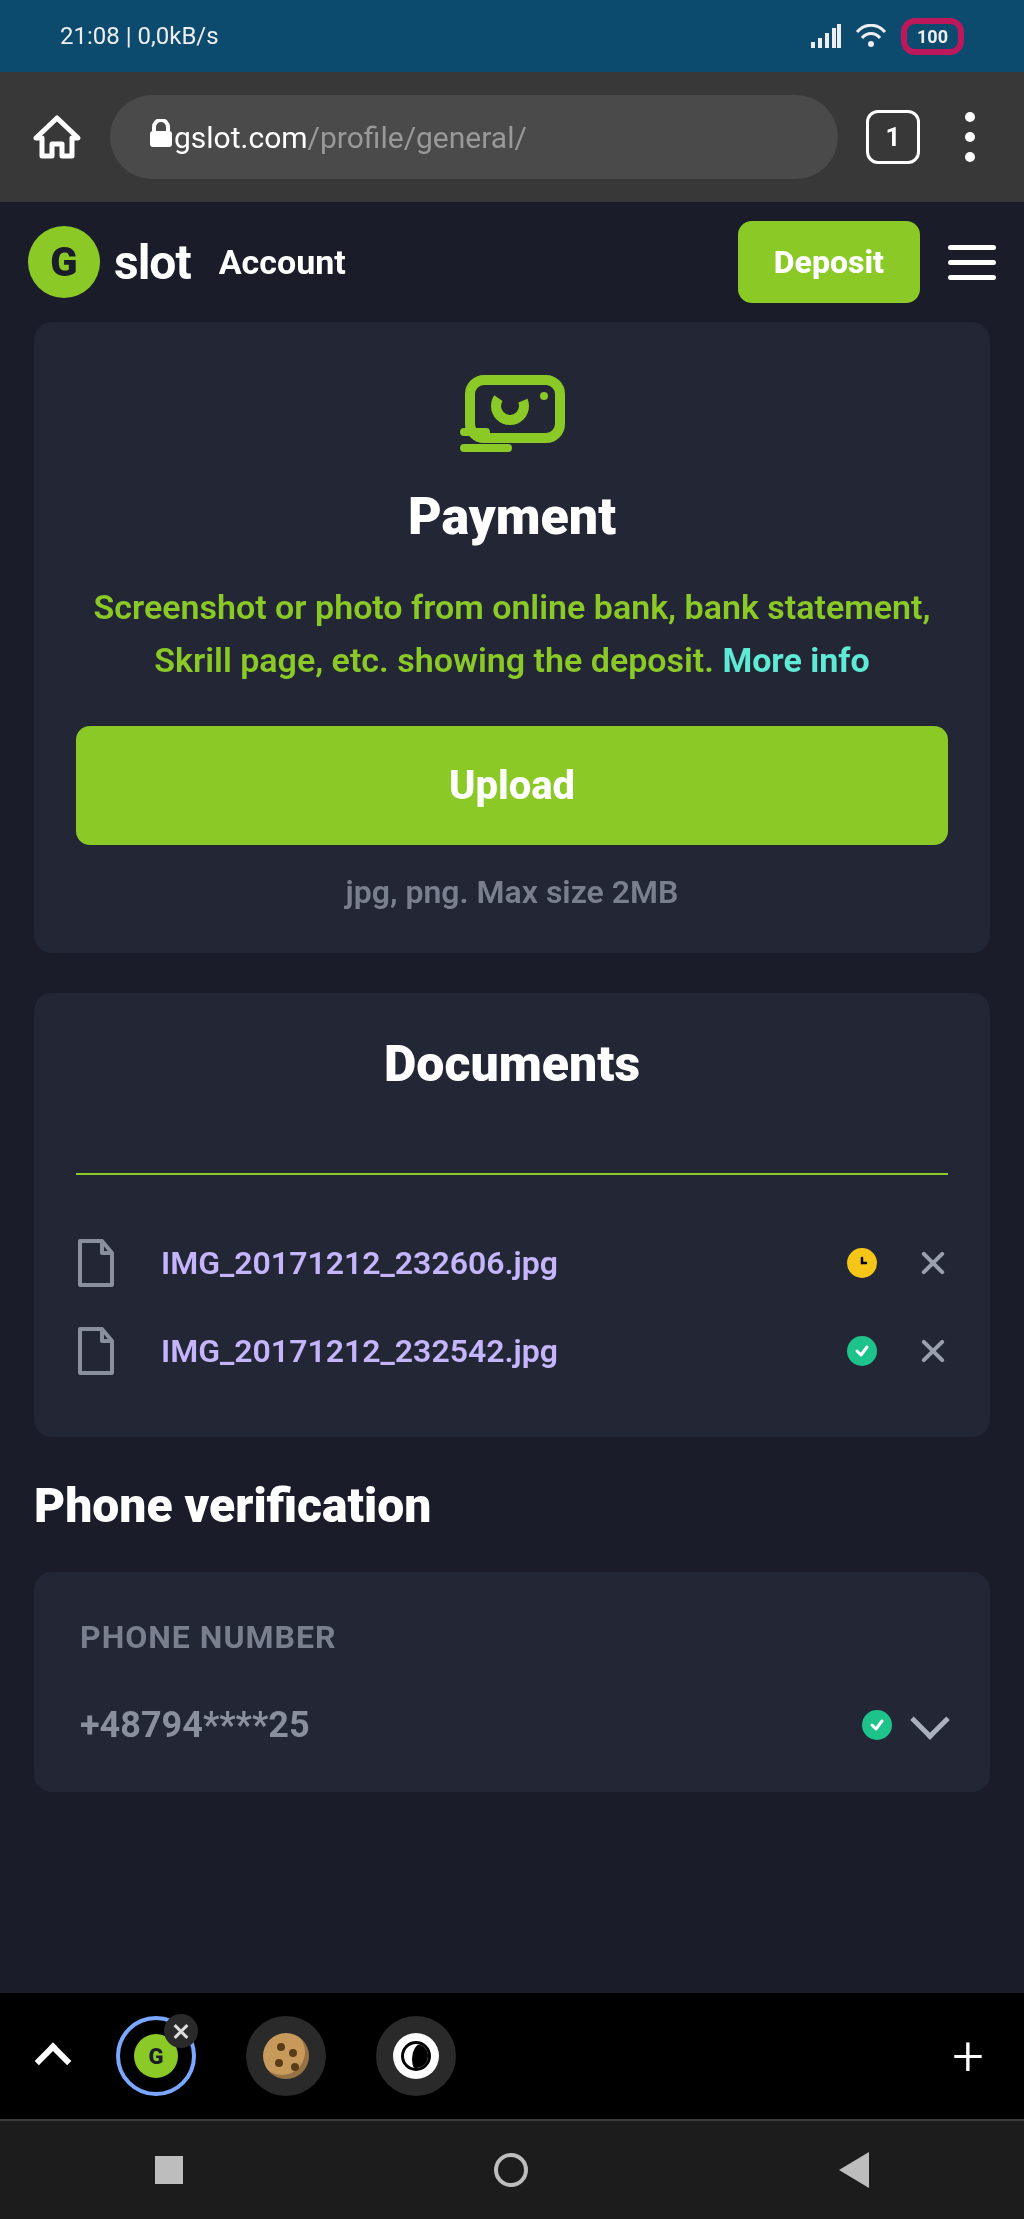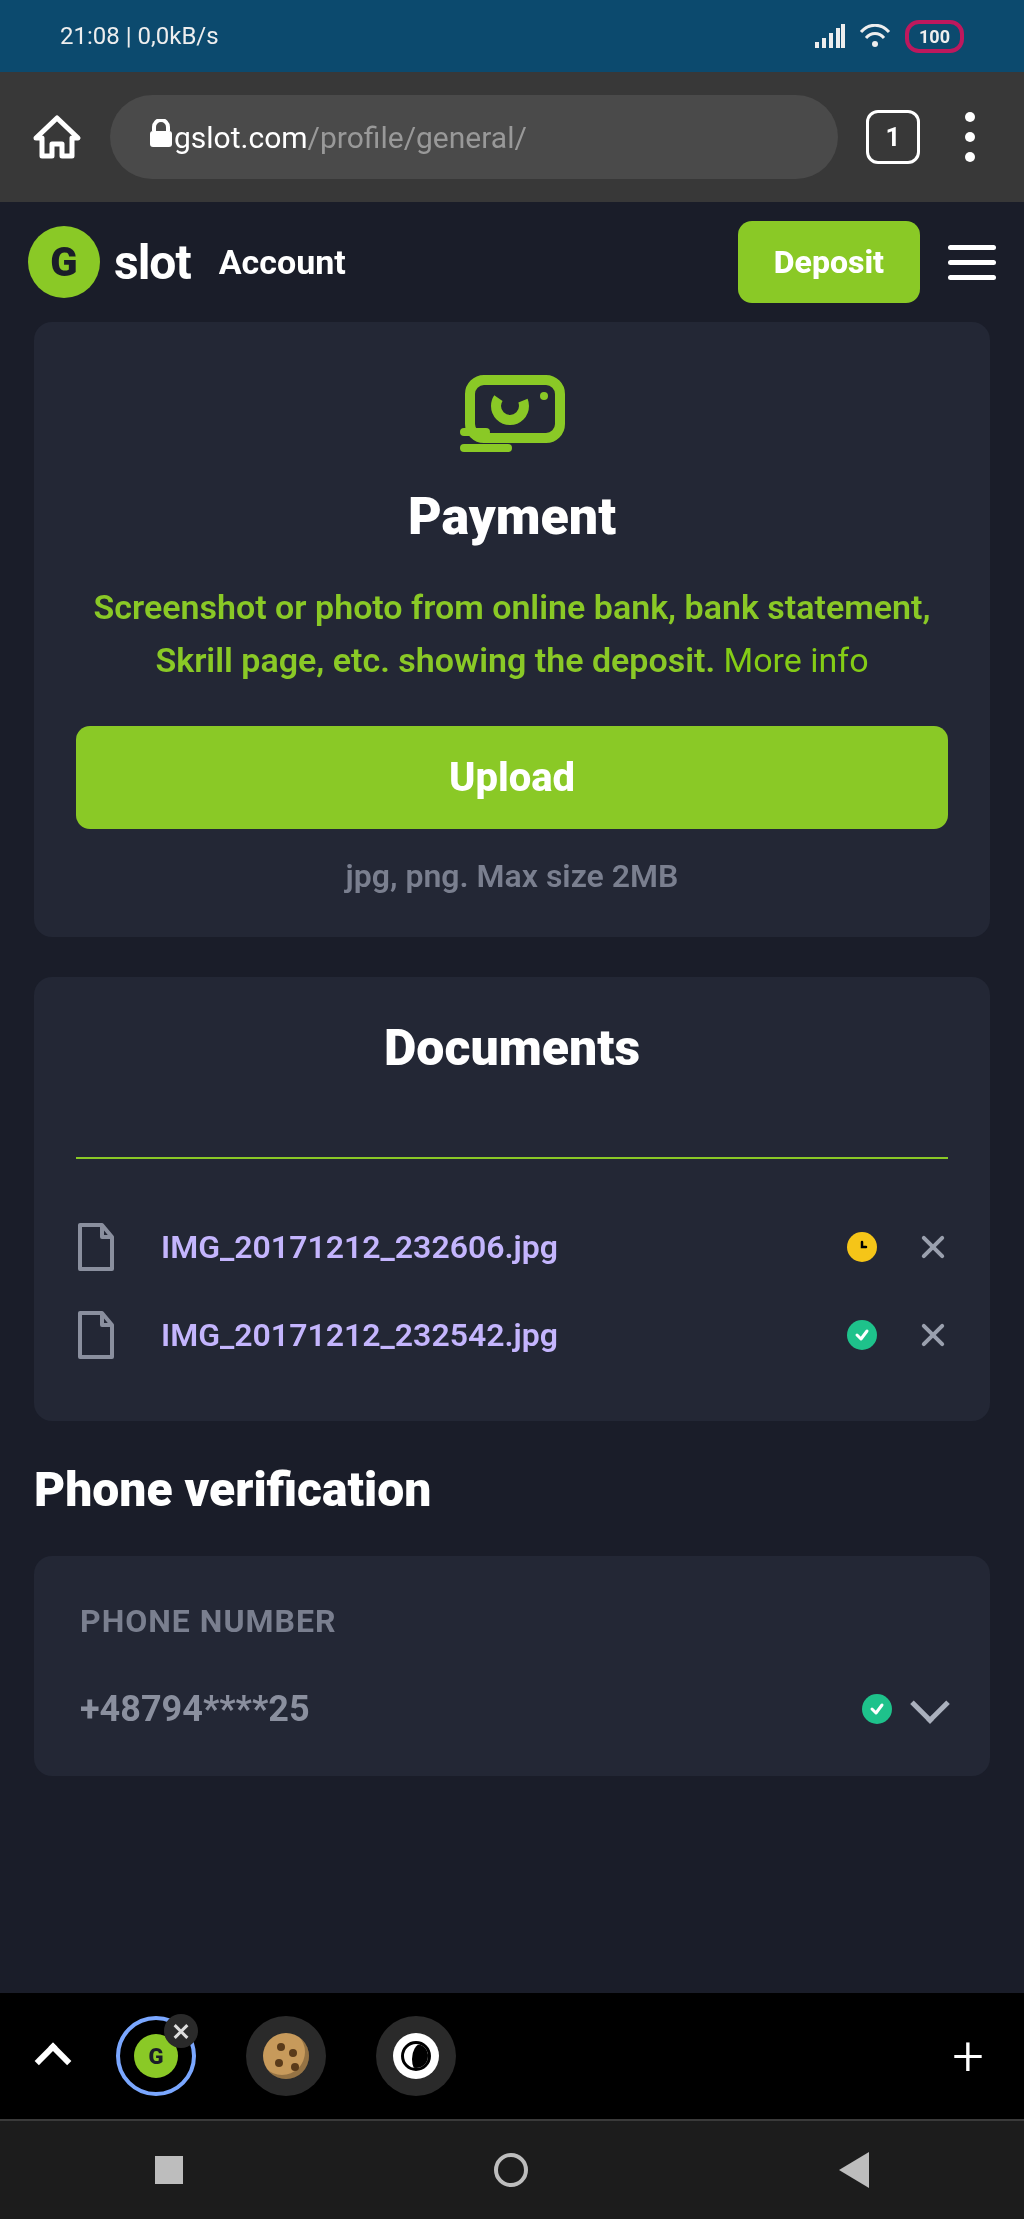--- a/index.html
+++ b/index.html
@@ -2,21 +2,21 @@
 <html><head>
 <meta charset="utf-8">
 <style>
   * { margin: 0; padding: 0; box-sizing: border-box; font-family: -apple-system, BlinkMacSystemFont, "Segoe UI", Roboto, Arial, sans-serif; }
   body { width: 1024px; height: 2219px; background: #1a1d29; color: #fff; overflow: hidden; position: relative; }
 
   
   .status-bar { height: 72px; background: #0c4a6e; display: flex; align-items: center; justify-content: space-between; padding: 0 60px; font-size: 24px; color: #eee; }
   .status-right { display: flex; align-items: center; gap: 14px; }
   .signal-icon svg, .wifi-icon svg { display:block; }
-  .battery-pill { border: 4px solid #be185d; border-radius: 14px; padding: 2px 10px; font-size: 18px; font-weight: 700; color:#eee; }
+  .battery-pill { border: 6px solid #be185d; border-radius: 14px; padding: 2px 10px; font-size: 18px; font-weight: 700; color:#eee; }
 
   
   .browser-bar { height: 130px; background: #383838; display: flex; align-items: center; padding: 0 32px; gap: 28px; }
   .home-btn svg { display:block; }
   .url-pill { flex: 1; background: #4a4a4a; border-radius: 60px; height: 84px; display: flex; align-items: center; padding: 0 38px; font-size: 30px; color: #ccc; overflow:hidden; white-space:nowrap; }
   .url-host { color: #fff; }
   .url-path { color: #999; }
   .tab-count { width: 54px; height: 54px; border: 3px solid #fff; border-radius: 12px; display:flex; align-items:center; justify-content:center; font-size:26px; font-weight:700; color:#fff; }
   .kebab { width:44px; display:flex; flex-direction:column; align-items:center; gap:10px; }
   .kebab span { width:10px; height:10px; background:#fff; border-radius:50%; }
@@ -32,22 +32,22 @@
   .hamburger { width:48px; display:flex; flex-direction:column; gap:10px; }
   .hamburger span { height:5px; background:#fff; border-radius:3px; }
 
   
   .content { padding: 0 34px 40px 34px; }
   .card { background:#232735; border-radius:18px; padding: 42px; margin-bottom: 40px; }
 
   .payment-icon { display:flex; justify-content:center; margin-top: 6px; margin-bottom: 26px; }
   .payment-title { text-align:center; font-size:52px; font-weight:900; margin-bottom: 34px; }
   .payment-desc { text-align:center; font-size:34px; line-height:1.55; color:#8ac926; font-weight:600; margin-bottom: 40px; }
-  .payment-desc .more { color:#84cc16; font-weight:400; }
-  .upload-btn { width:100%; background:#8ac926; color:#fff; font-size:40px; font-weight:800; padding:28px; border:none; border-radius:14px; margin-bottom:28px; }
+  .payment-desc .more { color:#5eead4; font-weight:700; }
+  .upload-btn { width:100%; background:#8ac926; color:#fff; font-size:40px; font-weight:800; padding:36px; border:none; border-radius:14px; margin-bottom:28px; }
   .upload-hint { text-align:center; font-size:32px; color:#7a7f8f; font-weight:600; }
 
   .docs-title { text-align:center; font-size:50px; font-weight:900; margin-bottom: 80px; }
   .docs-divider { height:2px; background:#8ac926; margin-bottom: 44px; }
   .doc-row { display:flex; align-items:center; gap:41px; padding: 20px 0; font-size:32px; color:#c4b5fd; font-weight:600; }
   .doc-row .file-ic { width:44px; display:flex; }
   .doc-row .fname { flex:1; white-space:nowrap; overflow:hidden; text-overflow:ellipsis; }
   .status-dot { width:30px; height:30px; border-radius:50%; display:flex; align-items:center; justify-content:center; }
   .status-pending { background:#f5c518; }
   .status-ok { background:#1ec28b; }

